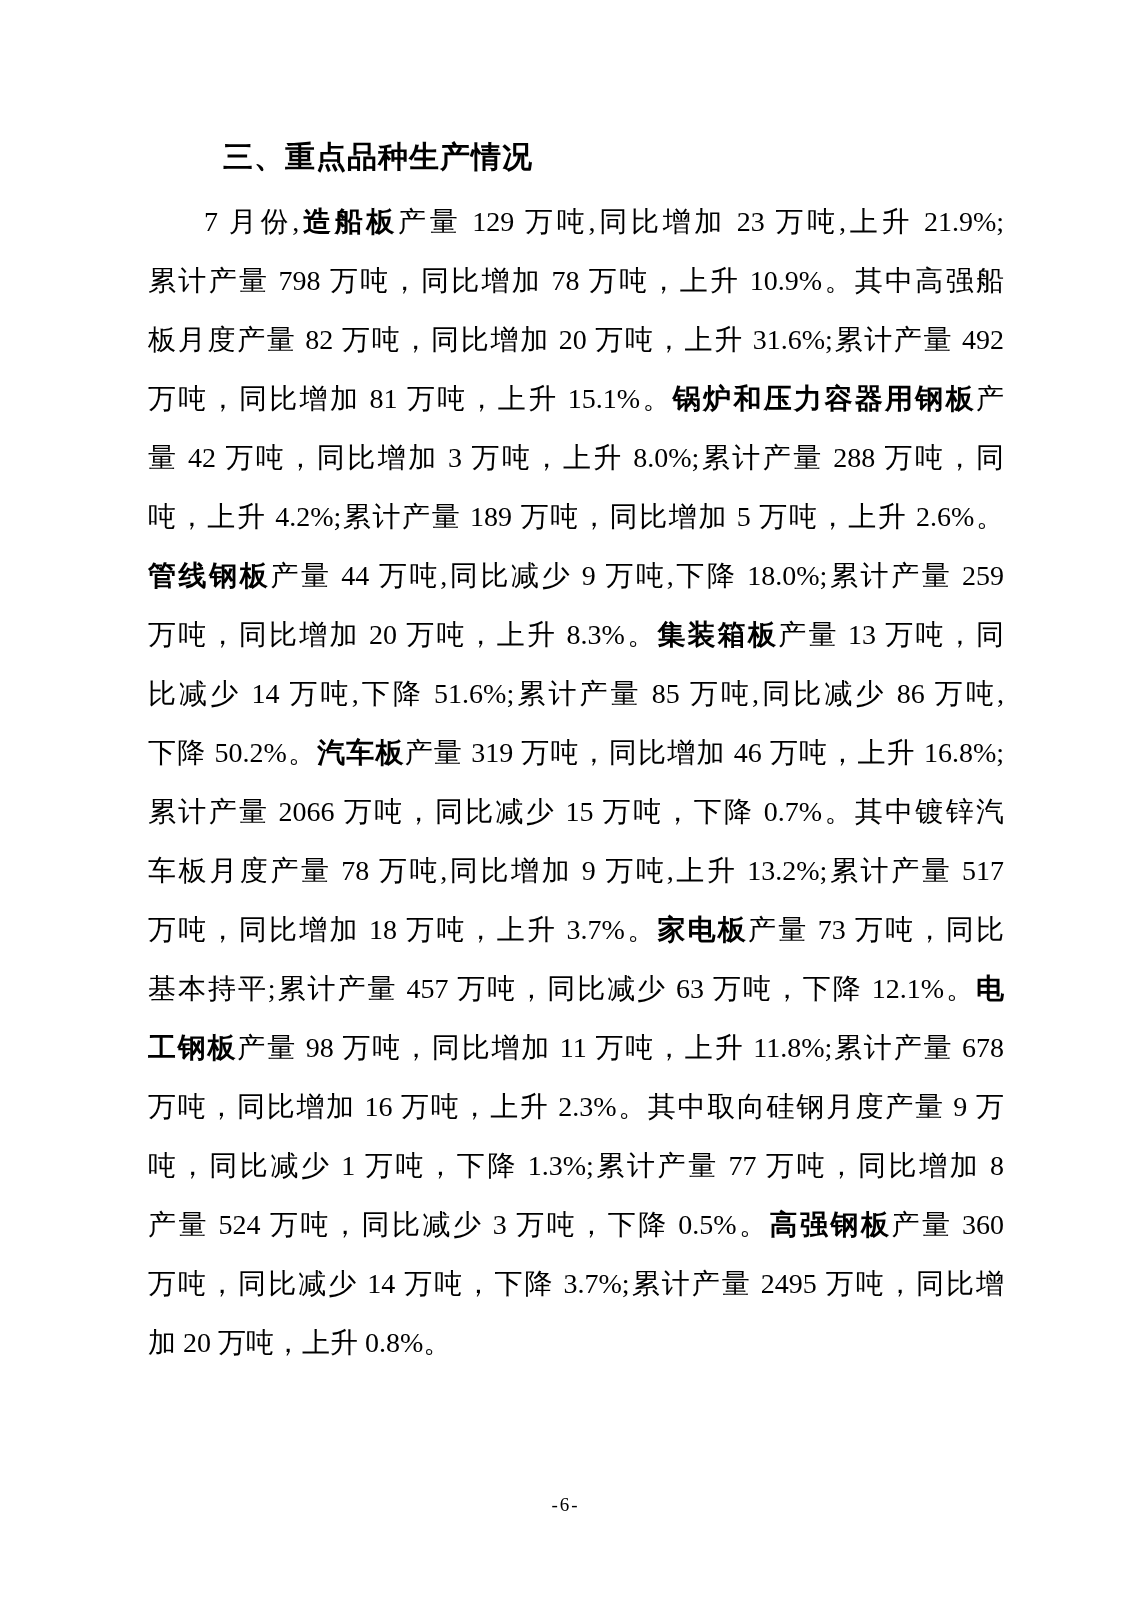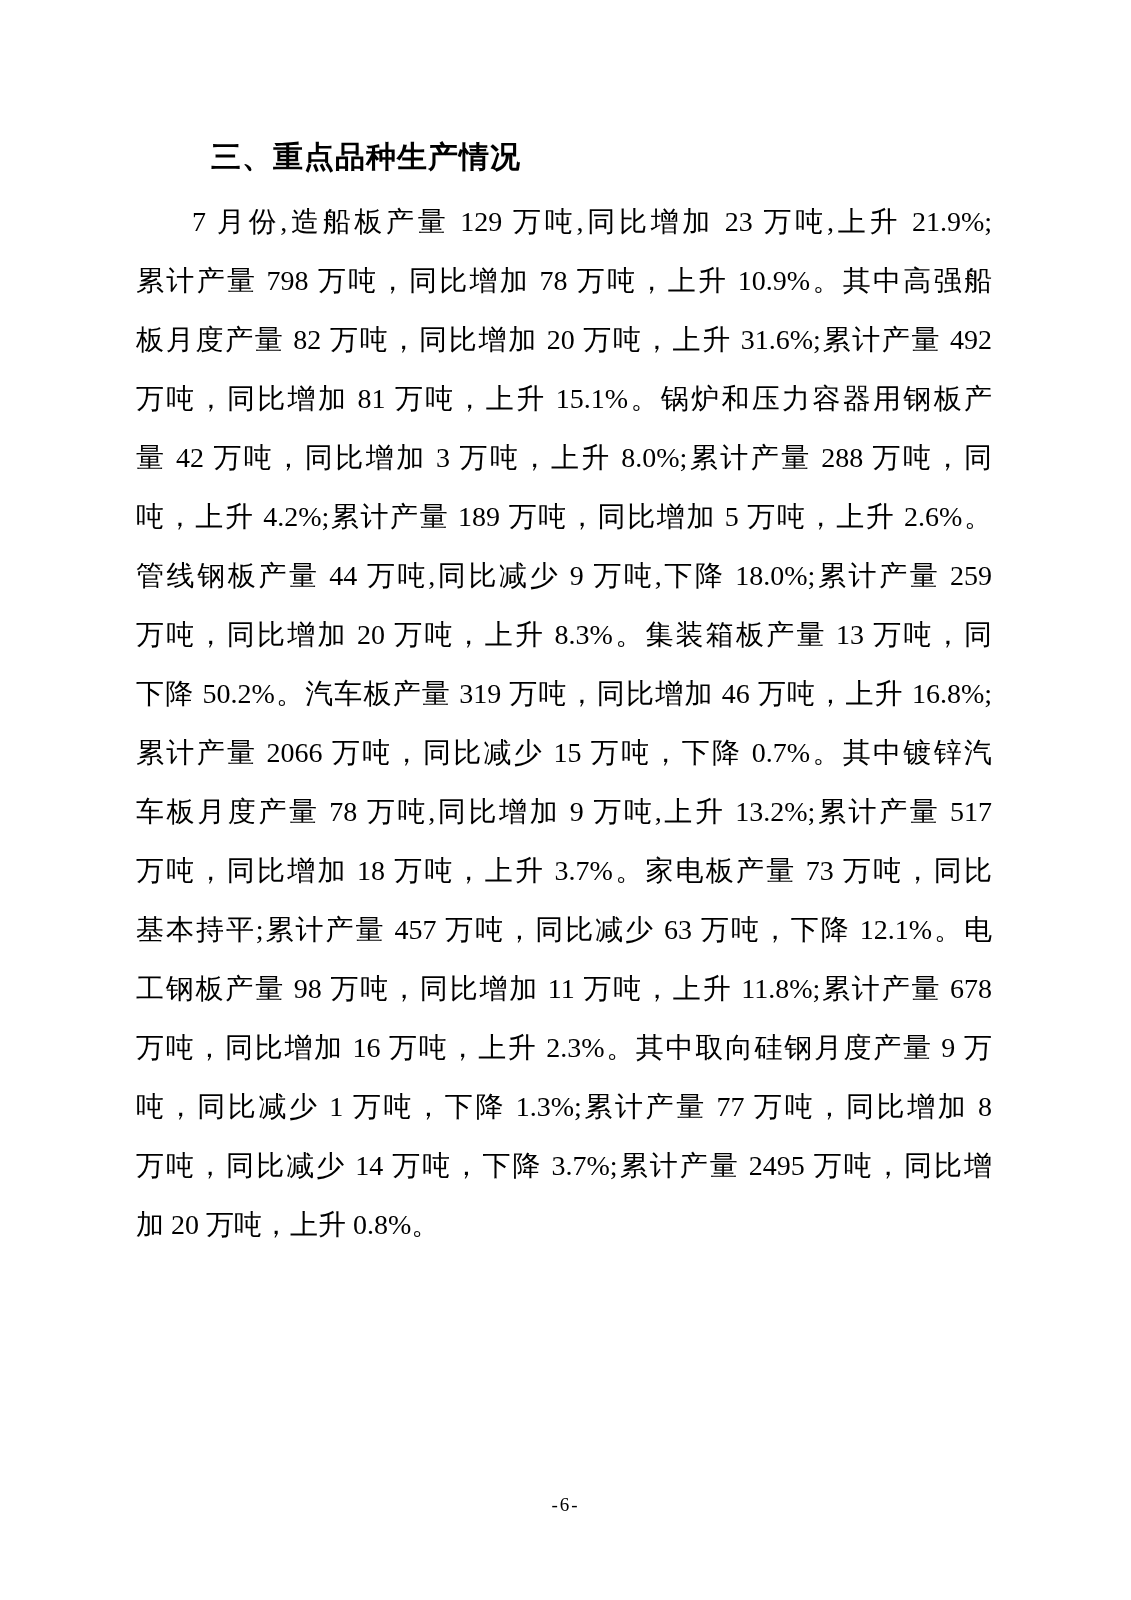--- a/index.html
+++ b/index.html
@@ -8,21 +8,21 @@
   .page {
     position:relative;
     width:1131px; height:1600px;
     margin:0 auto;
     background:var(--paper);
     color:var(--ink);
     overflow:hidden;
   }
   .content {
     position:absolute;
-    left:136px; top:140px;
+    left:148px; top:140px;
     width:856px;
   }
   .heading {
     font-family:"Liberation Sans","DejaVu Sans",sans-serif;
     font-weight:bold;
     font-size:30px;
     line-height:34px;
     margin:0 0 18px 75px;
     letter-spacing:1px;
   }
@@ -34,21 +34,21 @@
     height:59px;
     line-height:59px;
     text-align:justify;
     text-align-last:justify;
     word-break:keep-all;
     overflow:hidden;
     white-space:nowrap;
   }
   .line.indent { padding-left:56px; }
   .line.last { text-align-last:left; white-space:normal;font-family:Liberation Serif, serif; }
-  .b { font-weight:normal; }
+  .b { font-weight:bold; }
   .page-number {
     position:absolute;
     left:0; top:1494px;
     width:1131px;
     text-align:center;
     font-family:"Liberation Serif","DejaVu Serif",serif;
     font-size:19px;
     letter-spacing:2px;
   }
 </style>
@@ -60,26 +60,28 @@
     <h1 class="heading">三、重点品种生产情况</h1>
     <div class="body-text">
         <div class="line indent"><span>7 月份,</span><span class="b">造船板</span><span>产量 129 万吨,同比增加 23 万吨,上升 21.9%;</span></div>
         <div class="line"><span>累计产量 798 万吨，同比增加 78 万吨，上升 10.9%。其中高强船</span></div>
         <div class="line"><span>板月度产量 82 万吨，同比增加 20 万吨，上升 31.6%;累计产量 492</span></div>
         <div class="line"><span>万吨，同比增加 81 万吨，上升 15.1%。</span><span class="b">锅炉和压力容器用钢板</span><span>产</span></div>
         <div class="line"><span>量 42 万吨，同比增加 3 万吨，上升 8.0%;累计产量 288 万吨，同</span></div>
         <div class="line"><span>吨，上升 4.2%;累计产量 189 万吨，同比增加 5 万吨，上升 2.6%。</span></div>
         <div class="line"><span class="b">管线钢板</span><span>产量 44 万吨,同比减少 9 万吨,下降 18.0%;累计产量 259</span></div>
         <div class="line"><span>万吨，同比增加 20 万吨，上升 8.3%。</span><span class="b">集装箱板</span><span>产量 13 万吨，同</span></div>
+        <div class="line"><span>比减少 14 万吨,下降 51.6%;累计产量 85 万吨,同比减少 86 万吨,</span></div>
         <div class="line"><span>下降 50.2%。</span><span class="b">汽车板</span><span>产量 319 万吨，同比增加 46 万吨，上升 16.8%;</span></div>
         <div class="line"><span>累计产量 2066 万吨，同比减少 15 万吨，下降 0.7%。其中镀锌汽</span></div>
         <div class="line"><span>车板月度产量 78 万吨,同比增加 9 万吨,上升 13.2%;累计产量 517</span></div>
         <div class="line"><span>万吨，同比增加 18 万吨，上升 3.7%。</span><span class="b">家电板</span><span>产量 73 万吨，同比</span></div>
         <div class="line"><span>基本持平;累计产量 457 万吨，同比减少 63 万吨，下降 12.1%。</span><span class="b">电</span></div>
         <div class="line"><span class="b">工钢板</span><span>产量 98 万吨，同比增加 11 万吨，上升 11.8%;累计产量 678</span></div>
         <div class="line"><span>万吨，同比增加 16 万吨，上升 2.3%。其中取向硅钢月度产量 9 万</span></div>
         <div class="line"><span>吨，同比减少 1 万吨，下降 1.3%;累计产量 77 万吨，同比增加 8</span></div>
+        <div class="line"><span>产量 524 万吨，同比减少 3 万吨，下降 0.5%。</span><span class="b">高强钢板</span><span>产量 360</span></div>
         <div class="line"><span>万吨，同比减少 14 万吨，下降 3.7%;累计产量 2495 万吨，同比增</span></div>
         <div class="line last"><span>加 20 万吨，上升 0.8%。</span></div>
       </div>
   </div>
   <div class="page-number">-6-</div>
 </div>
 
 </body></html>

